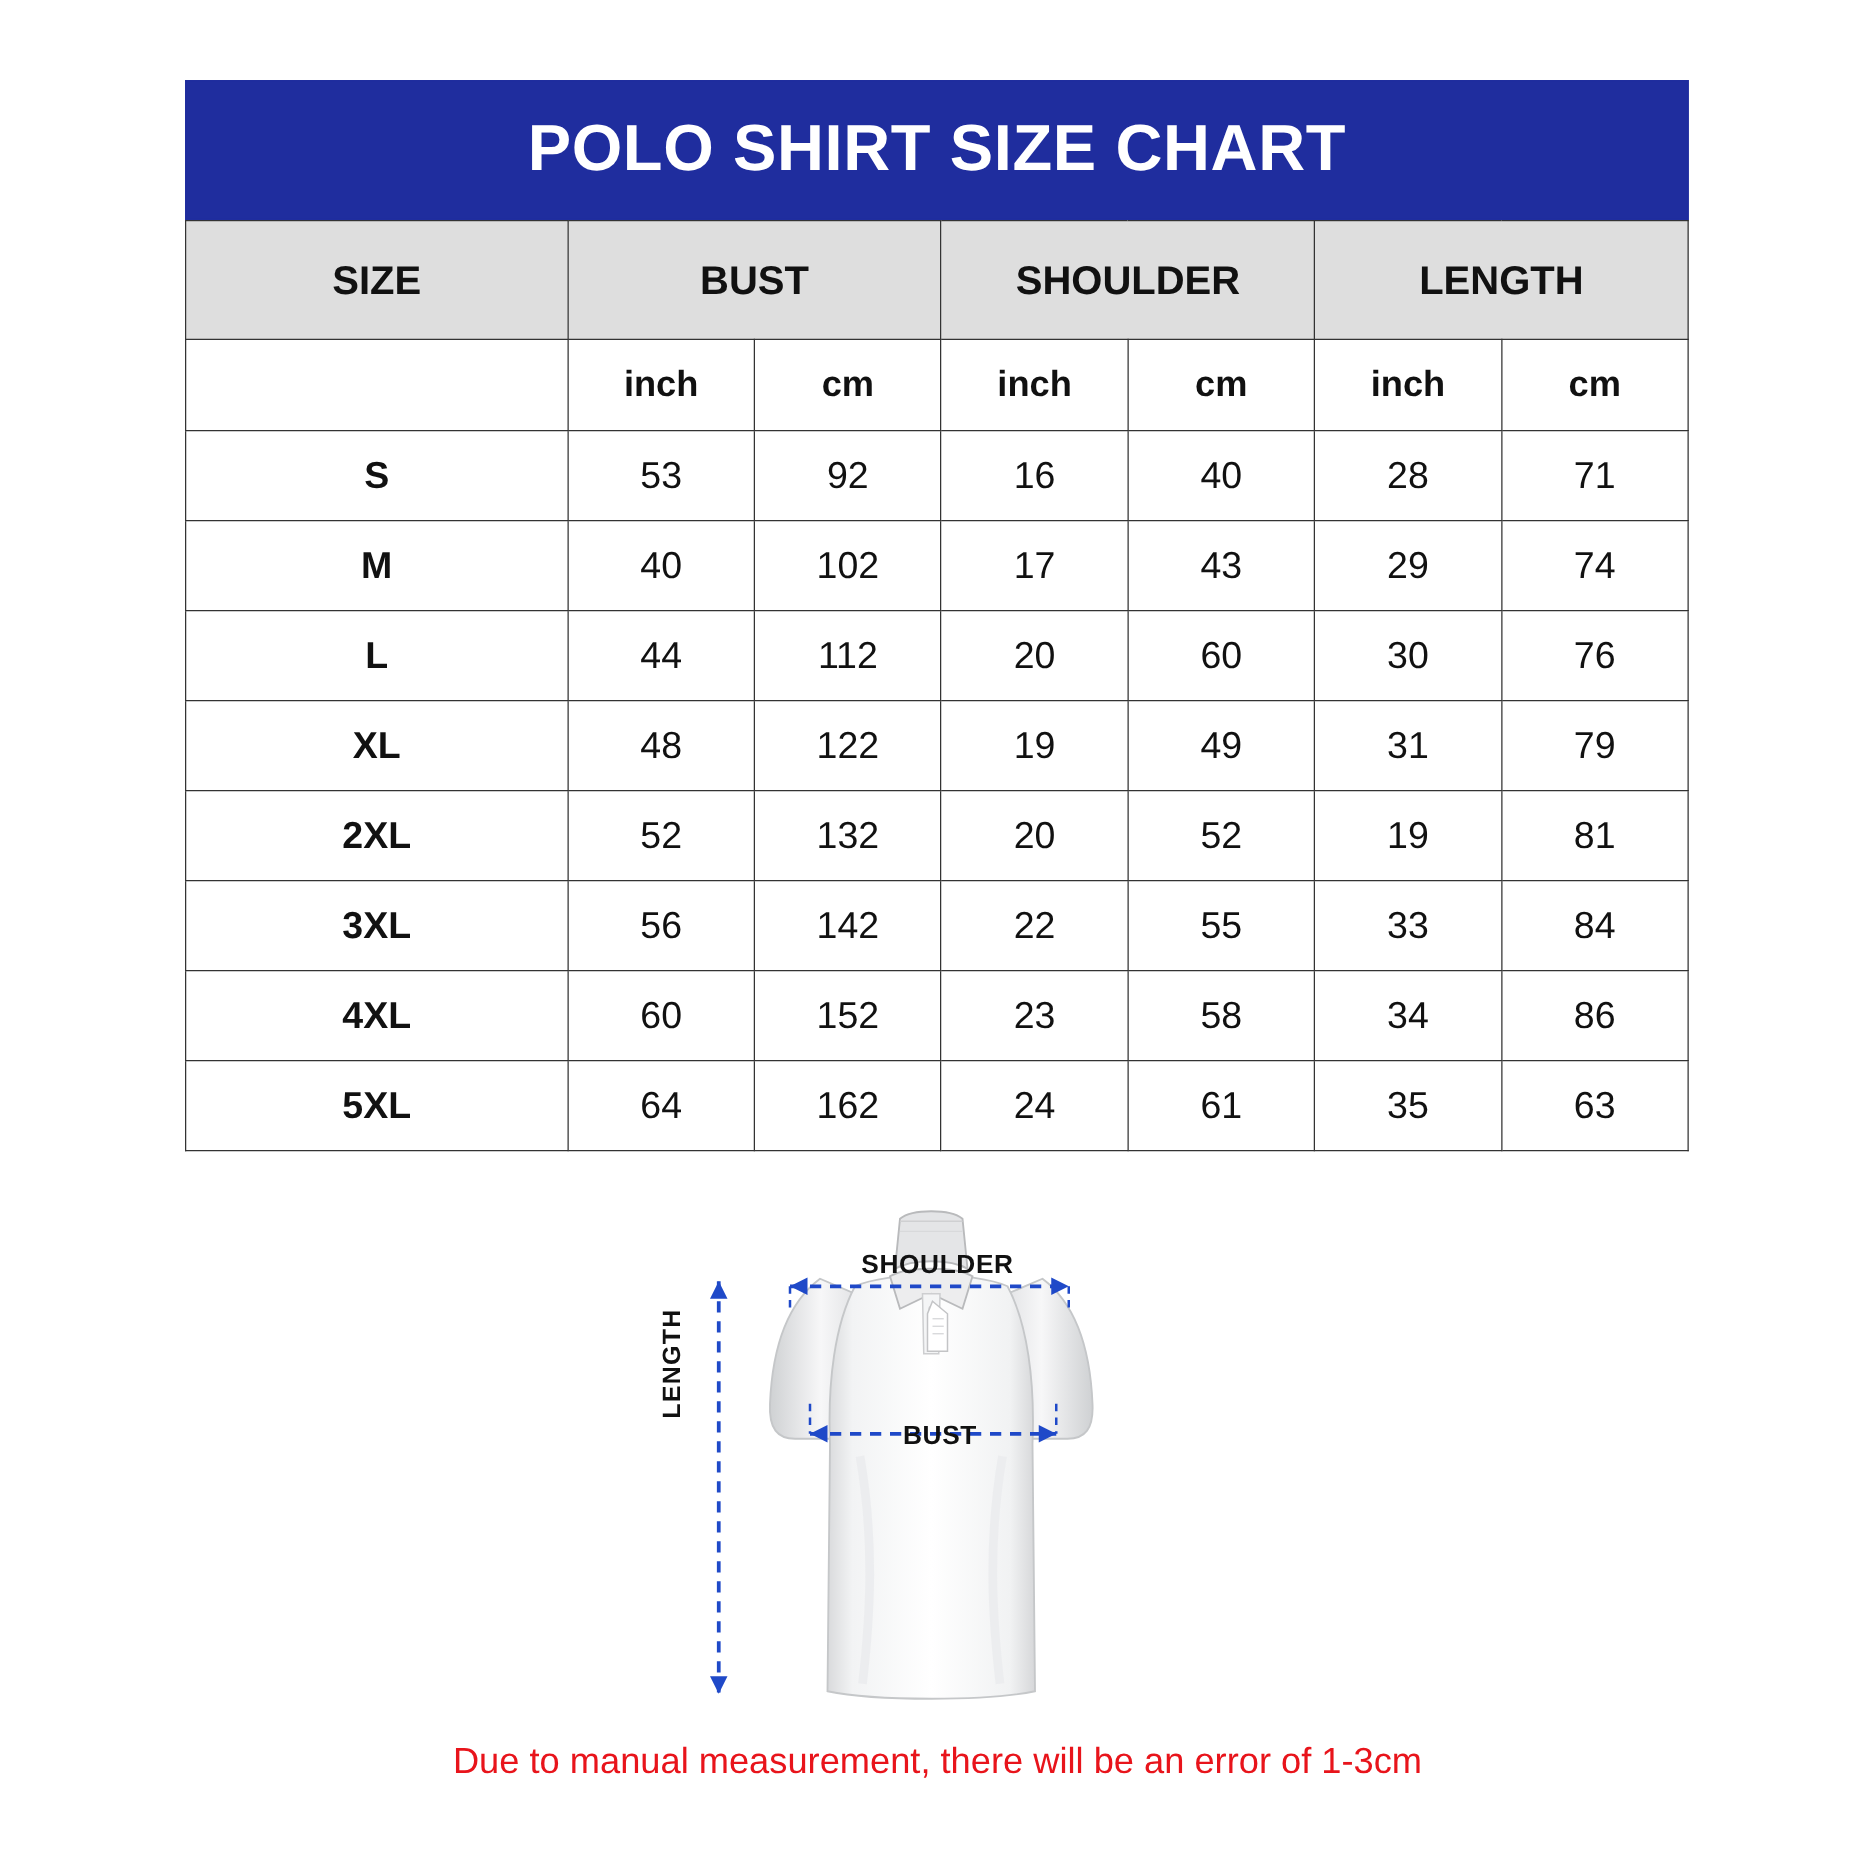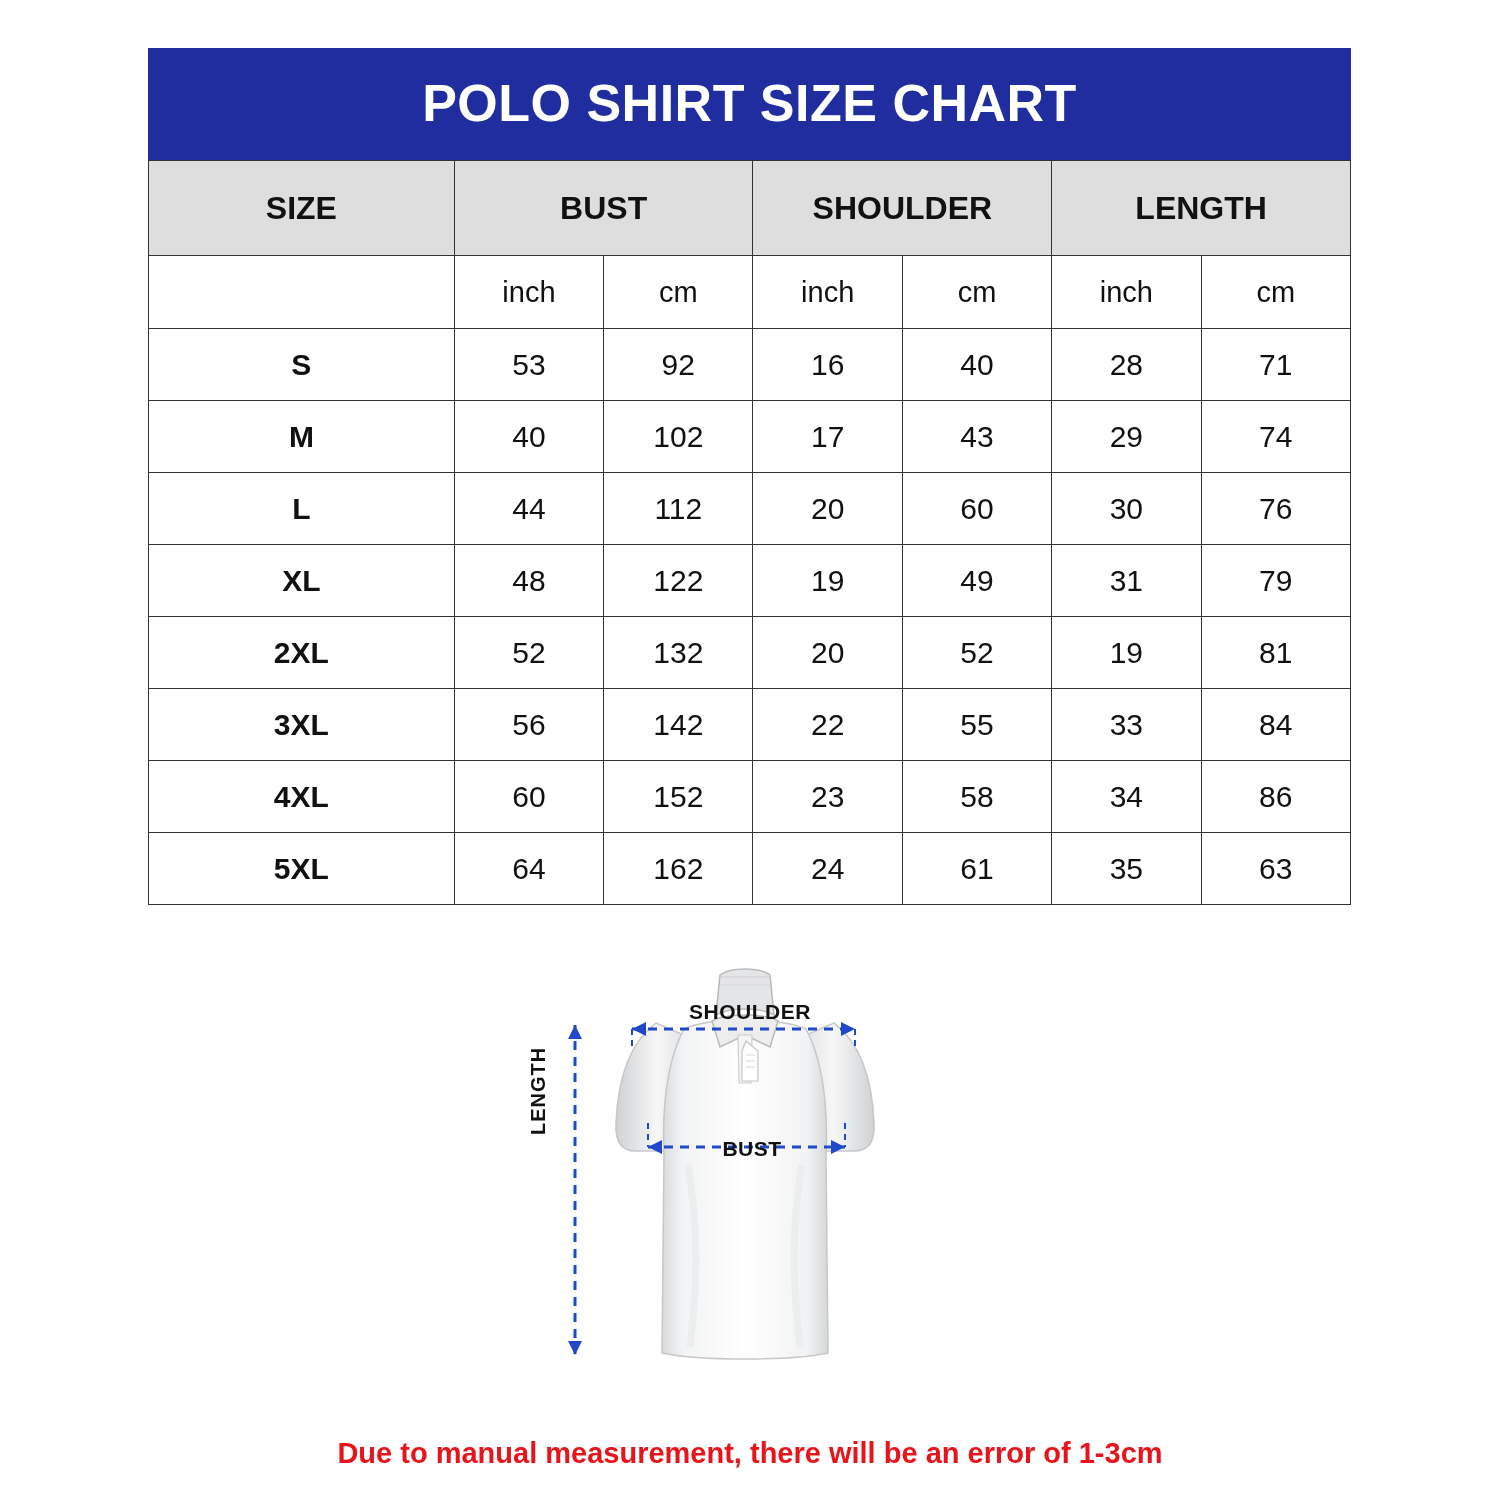--- a/index.html
+++ b/index.html
@@ -19,21 +19,21 @@
   .page {
     width: 1500px;
     height: 1500px;
     position: relative;
   }
 
   
   .chart-wrap {
     position: absolute;
     left: 148px;
-    top: 48px;
+    top: 64px;
     width: 1203px;
   }
 
   .title-bar {
     background: #1f2d9e;
     color: #ffffff;
     text-align: center;
     font-size: 52px;
     font-weight: bold;
     letter-spacing: 0.5px;
@@ -57,21 +57,21 @@
     padding: 0;
     height: 71px;
   }
   table.size-table thead td.group-head {
     background: #dedede;
     font-weight: bold;
     font-size: 32px;
     height: 94px;
   }
   table.size-table tr.unit-row td {
-    font-weight: normal;
+    font-weight: bold;
     font-size: 29px;
     height: 72px;
   }
   table.size-table td.size-cell {
     font-weight: bold;
     font-size: 30px;
   }
   table.size-table td.blank-cell {
     background: #ffffff;
   }
@@ -130,26 +130,26 @@
     color: #111111;
     transform: rotate(-90deg);
     transform-origin: left top;
     z-index: 5;
     white-space: nowrap;
   }
 
   .note {
     position: absolute;
     left: 0;
-    top: 1437px;
+    top: 1393px;
     width: 1500px;
     text-align: center;
     color: #e8141b;
     font-size: 29px;
-    font-weight: bold;
+    font-weight: normal;
   }
 </style>
 </head>
 <body>
 
 <div class="page">
 
   <div class="chart-wrap">
 
     <div class="title-bar">POLO SHIRT SIZE CHART</div>

